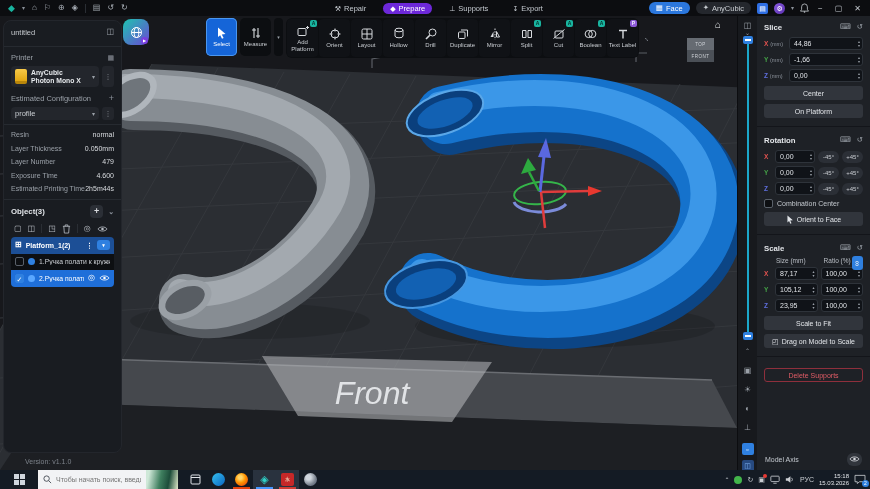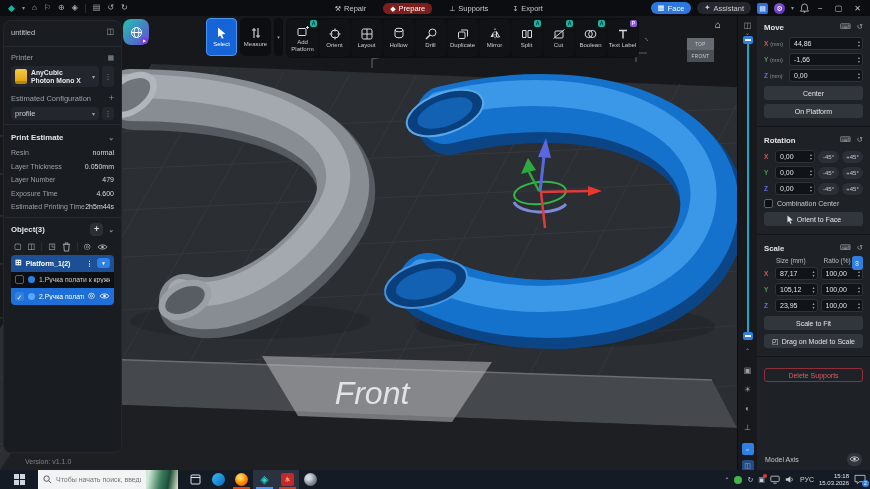--- a/index.html
+++ b/index.html
@@ -10,21 +10,21 @@
   
   .titlebar { position:absolute; top:0; left:0; right:0; height:16px; background:#0c0d10; display:flex; align-items:center; z-index:60; font-size:7.5px; }
   .tb-left { display:flex; align-items:center; gap:7px; padding-left:8px; color:#aab0b8; }
   .tb-logo { color:#19b5a0; font-size:9px; }
   .tb-caret { font-size:6px; color:#8a9099; }
   .tb-ic { font-size:8px; color:#aab0b8; cursor:default; }
   .tb-sep { width:1px; height:9px; background:#2a2e34; }
   .tb-menu { display:flex; align-items:center; gap:10px; margin-left:200px; }
   .menu-item { display:flex; align-items:center; gap:3px; padding:1px 7px; border-radius:8px; color:#c3c8ce; }
   .menu-item .icon { font-size:7px; }
-  .menu-item.active { background:#7f1d1d; color:#fff; }
+  .menu-item.active { background:#6d28d9; color:#fff; }
   .tb-right { margin-left:auto; display:flex; align-items:center; gap:6px; padding-right:6px; }
   .pill { display:flex; align-items:center; gap:3px; height:12px; padding:0 7px; border-radius:7px; }
   .pill-slice { background:#2b77dd; color:#fff; }
   .pill-assist { background:#24272d; color:#c9cdd2; }
   .sq-blue { width:11px; height:11px; border-radius:2px; background:#2f6fe4; color:#fff; font-size:7px; text-align:center; line-height:11px; }
   .avatar { width:11px; height:11px; border-radius:50%; background:linear-gradient(135deg,#8a5be0,#5a2fb0); color:#fff; font-size:7px; text-align:center; line-height:11px; }
   .win-btn { font-size:8px; color:#c3c8ce; padding:0 3px; }
 
   
   .viewport { position:absolute; left:0; top:16px; width:757px; height:454px; z-index:1; }
@@ -169,21 +169,21 @@
         <span>Export</span>
       </div>
   </div>
   <div class="tb-right">
     <div class="pill pill-slice">
         <span class="icon">▦</span>
         <span>Face</span>
       </div>
     <div class="pill pill-assist">
         <span class="icon">✦</span>
-        <span>Assistant</span>
+        <span>AnyCubic</span>
       </div>
     <span class="sq-blue">▤</span>
     <span class="avatar">⚙</span>
     <span class="icon tb-caret">▾</span>
     <svg width="9" height="10" viewBox="0 0 10 11">
         <path d="M5 1 a3.2 3.2 0 0 1 3.2 3.2 v2.8 l1.2 2 H.6 l1.2 -2 V4.2 A3.2 3.2 0 0 1 5 1 Z" fill="none" stroke="#c3c8ce" stroke-width="0.9"></path>
         <circle cx="5" cy="10" r="0.9" fill="#c3c8ce"></circle>
       </svg>
     <span class="win-btn">−</span>
     <span class="win-btn">▢</span>
@@ -438,24 +438,20 @@
     <div class="sel-wrap">
       <div class="sel-box" style="padding:2px 4px">
         <span style="flex:1;color:#c9cdd2">profile</span>
         <span class="icon sel-caret">▾</span>
       </div>
       <div class="kebab">⋮</div>
     </div>
   </div>
   <div class="sb-div"></div>
   <div class="sb-pad">
-    <div class="sb-row sb-head">
-      <span>Print Estimate</span>
-        <span class="icon">⌄</span>
-    </div>
     <div class="sb-row est-row">
       <span class="est-label">Resin</span>
       <span class="est-value">normal</span>
     </div>
     <div class="sb-row est-row">
       <span class="est-label">Layer Thickness</span>
       <span class="est-value">0.050mm</span>
     </div>
     <div class="sb-row est-row">
       <span class="est-label">Layer Number</span>
@@ -534,21 +530,21 @@
     <span class="icon vs-ic">⊥</span>
     <span class="vs-tile blue">▫</span>
     <span class="vs-tile blue2">◫</span>
     <span class="icon" style="color:#6a6f76;font-size:5px">●</span>
   </div>
 </div>
 
 <div class="rpanel">
   <div class="rp-sec">
     <div class="rp-head">
-      <span>Move</span>
+      <span>Slice</span>
       <span class="hd-ics">
           <span class="icon">⌨</span>
           <span class="icon">↺</span>
         </span>
     </div>
     <div class="ax-row">
       <span class="ax-lb ax-x"><span>X</span> <span class="unit">(mm)</span></span>
       <span class="inp">
           <span class="val">44,86</span>
           <span class="stepper">

